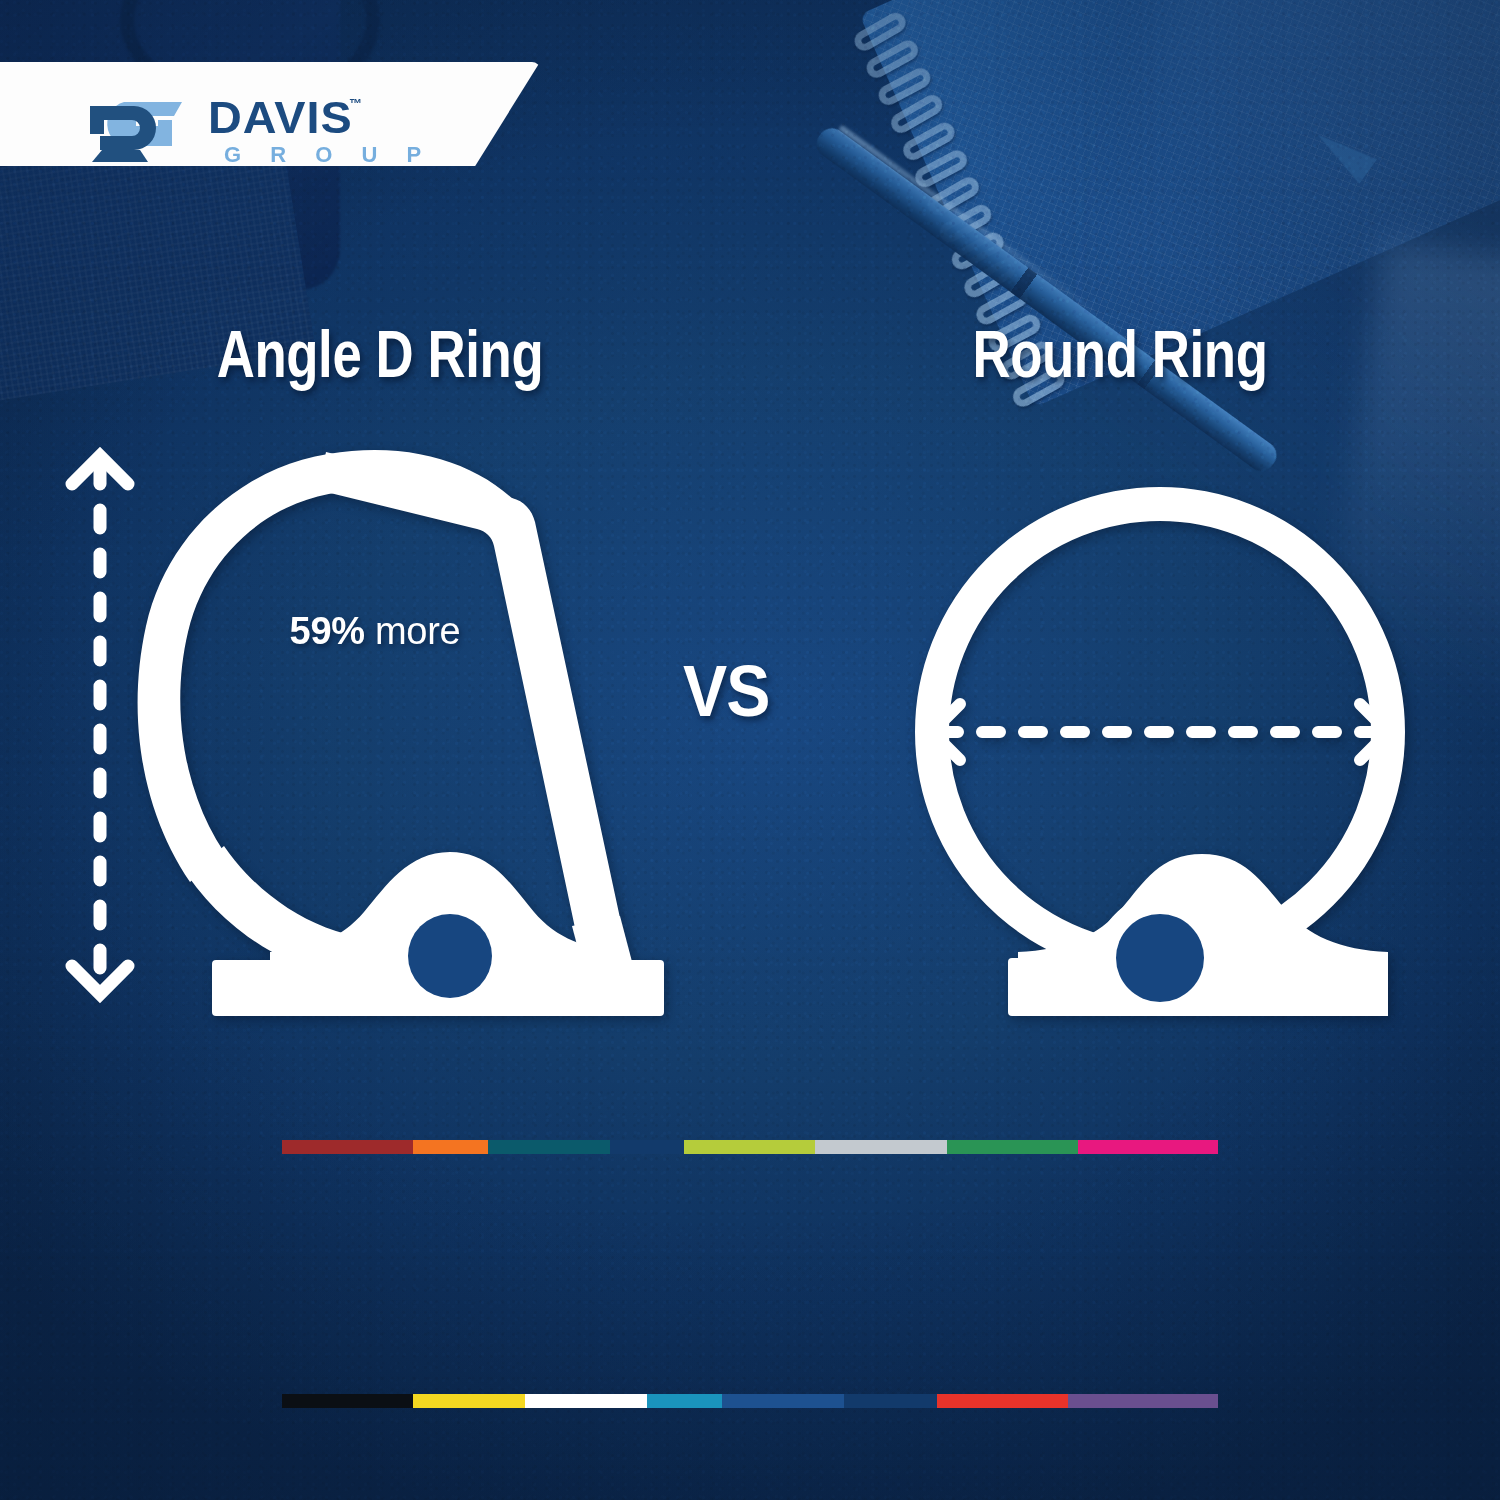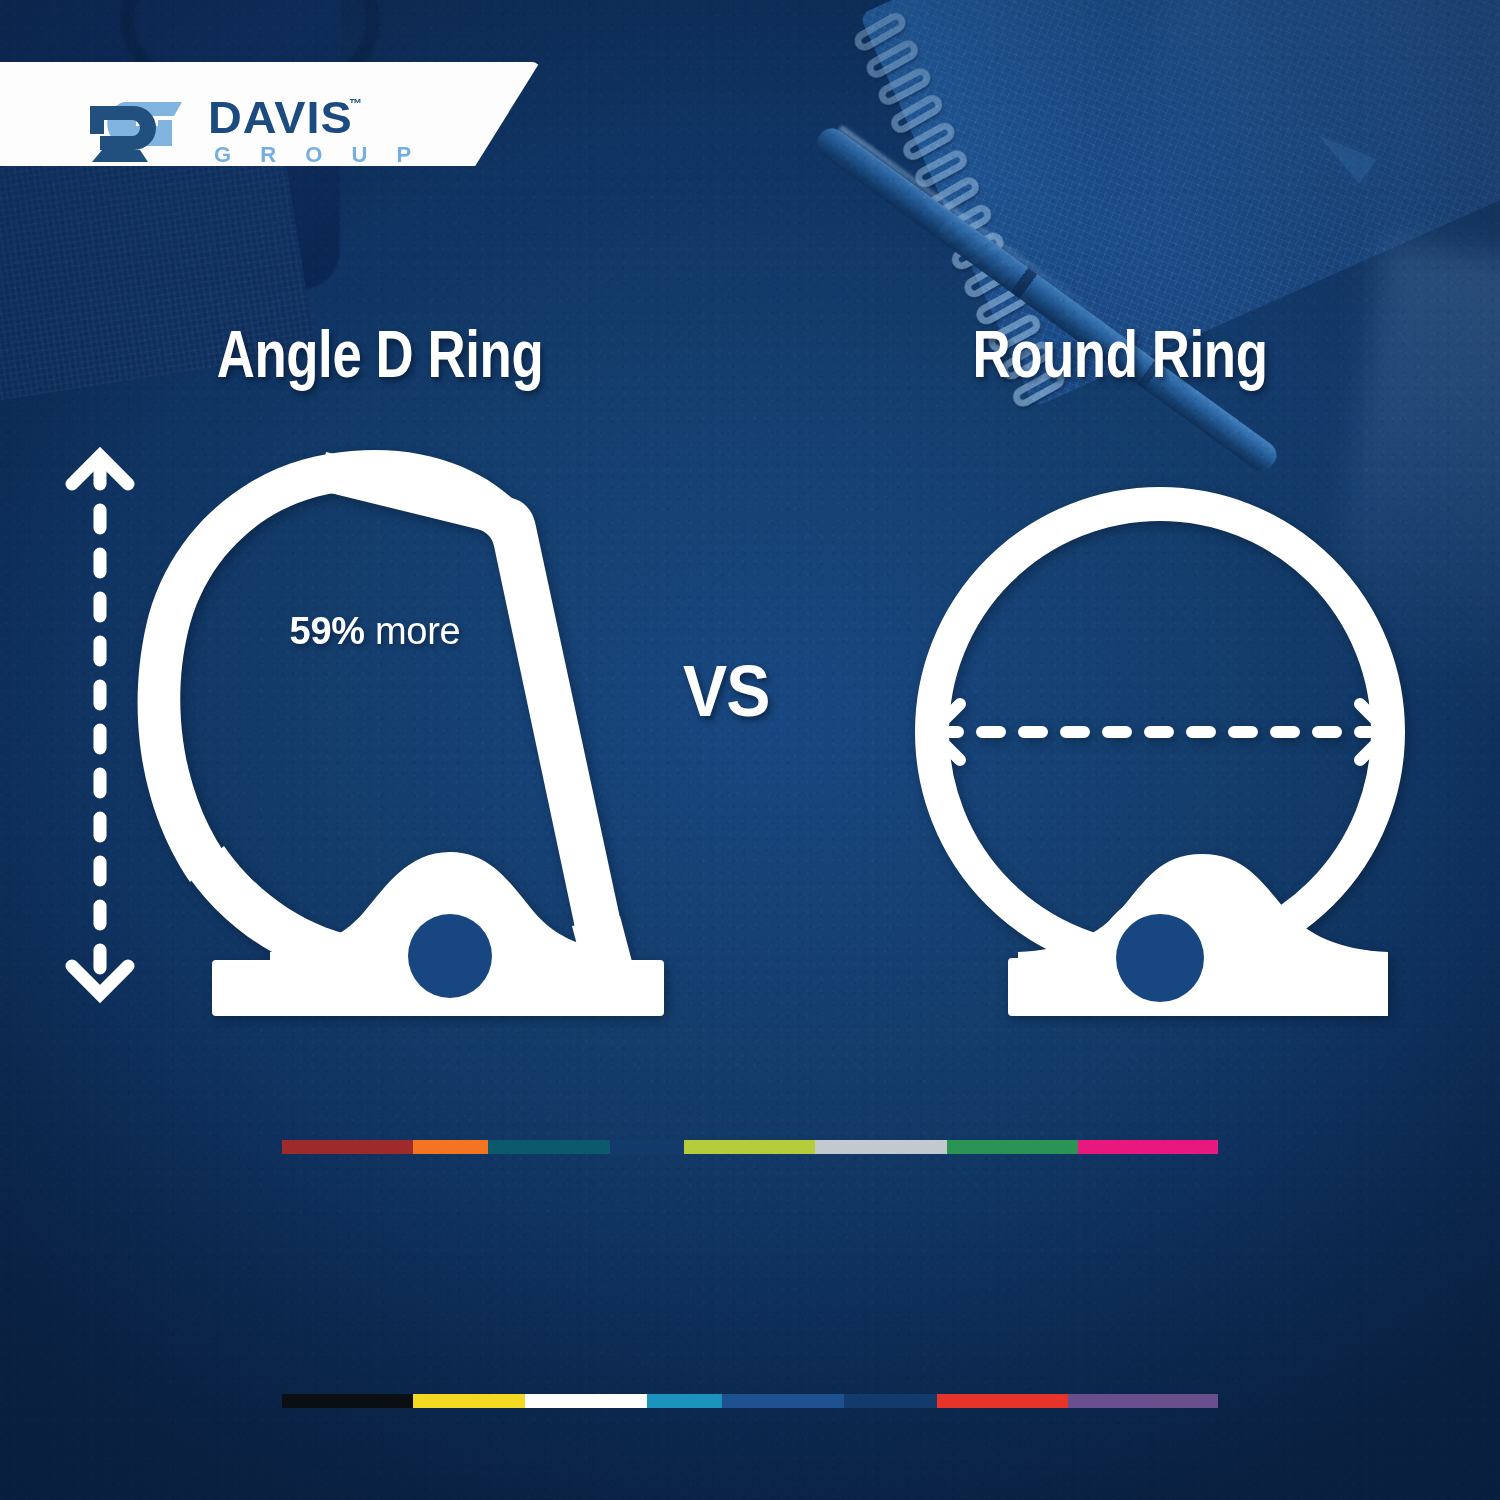--- a/index.html
+++ b/index.html
@@ -137,21 +137,21 @@
   .dg-mark{width:100px;height:62px;flex:none;}
   .davis-word{display:flex;flex-direction:column;line-height:1;}
   .davis-top{position:relative;display:flex;align-items:flex-start;}
   .davis-main{
     font-size:45px;font-weight:bold;color:#1c4b80;letter-spacing:1px;
     font-family:"Liberation Sans", sans-serif;transform:scaleX(1.04);transform-origin:left;
   }
   .davis-tm{font-size:13px;font-weight:bold;color:#1c4b80;margin-left:2px;margin-top:2px;}
   .group-word{
     font-size:22px;font-weight:bold;color:#76aede;letter-spacing:11.5px;
-    margin-top:4px;margin-left:6px;
+    margin-top:4px;margin-left:16px;
   }
 
   
   .head{
     position:absolute;color:#fff;font-weight:bold;
     font-size:66px;letter-spacing:-.5px;
     transform:scaleX(.80);transform-origin:center;
     text-shadow:3px 4px 7px rgba(2,14,36,.55);
     white-space:nowrap;
   }

